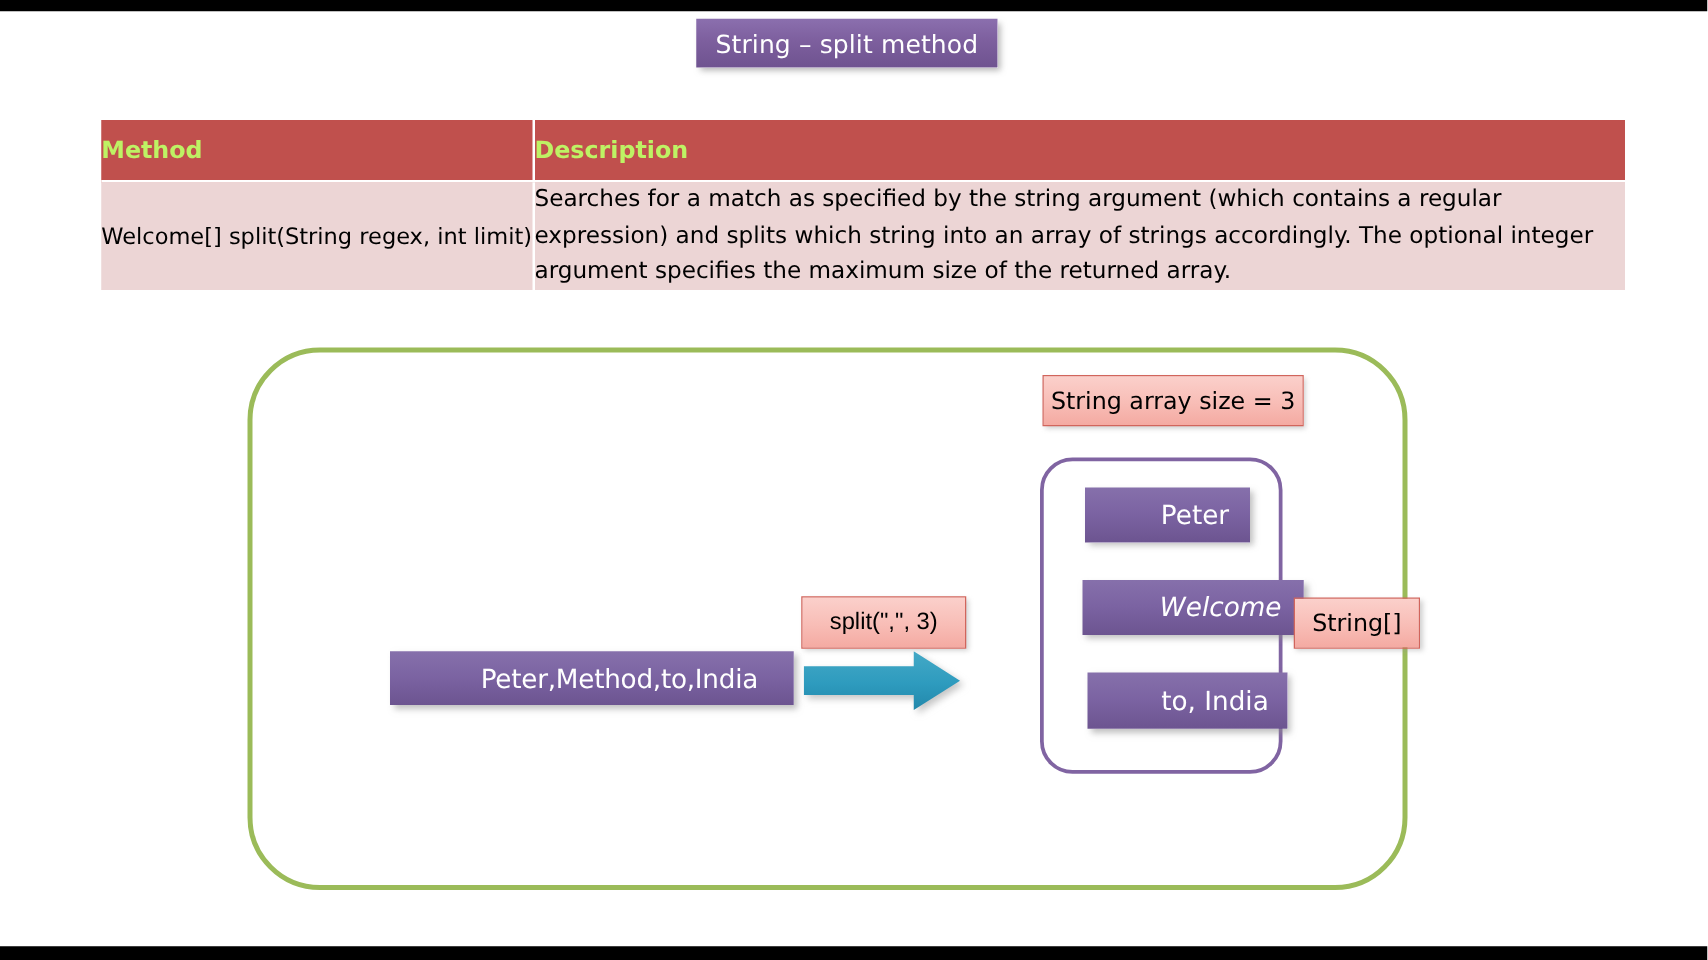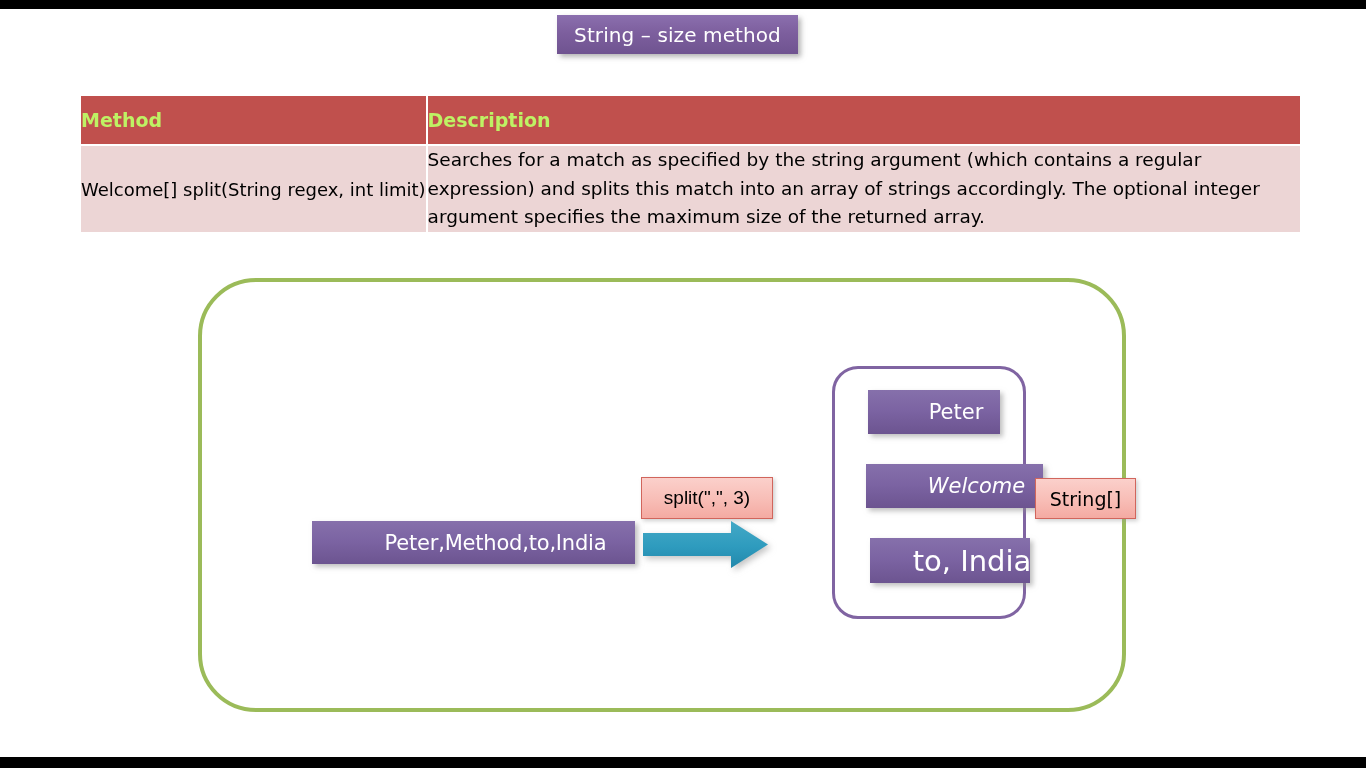--- a/index.html
+++ b/index.html
@@ -156,21 +156,21 @@
     width: 133px;
     height: 44px;
     font-size: 21px;
     font-style: italic;
   }
   .box-toindia {
     left: 870px;
     top: 538px;
     width: 116px;
     height: 45px;
-    font-size: 29px;
+    font-size: 21px;
   }
 
   .pink-label {
     position: absolute;
     background: linear-gradient(to bottom, #fbd0cb 0%, #f8bdb6 55%, #f4aaa2 100%);
     border: 1.5px solid #d1655c;
     display: flex;
     align-items: center;
     justify-content: center;
     color: #000000;
@@ -211,40 +211,41 @@
   }
 </style>
 </head>
 <body>
 
 <div class="slide-canvas">
 
   <div class="letterbox top"></div>
 
   <div class="title-banner">
-    <span class="title-banner-text">String – size method</span>
+    <span class="title-banner-text">String – split method</span>
   </div>
 
   <table class="method-table">
     <thead>
       <tr>
         <th class="th-cell col-method">Method</th>
         <th class="th-cell col-desc">Description</th>
       </tr>
     </thead>
     <tbody>
       <tr>
         <td class="body-cell col-method">Welcome[] split(String regex, int limit)</td>
-        <td class="body-cell col-desc">Searches for a match as specified by the string argument (which contains a regular expression) and splits this match into an array of strings accordingly. The optional integer argument specifies the maximum size of the returned array.</td>
+        <td class="body-cell col-desc">Searches for a match as specified by the string argument (which contains a regular expression) and splits which string into an array of strings accordingly. The optional integer argument specifies the maximum size of the returned array.</td>
       </tr>
     </tbody>
   </table>
 
   <div class="diagram-outline"></div>
 
+  <div class="pink-label label-arraysize">String array size = 3</div>
 
   <div class="array-outline"></div>
 
   <div class="purple-box box-peter">Peter</div>
   <div class="purple-box box-welcome">Welcome</div>
   <div class="purple-box box-toindia">to, India</div>
 
   <div class="pink-label label-stringarr">String[]</div>
 
   <div class="purple-box box-input">Peter,Method,to,India</div>

